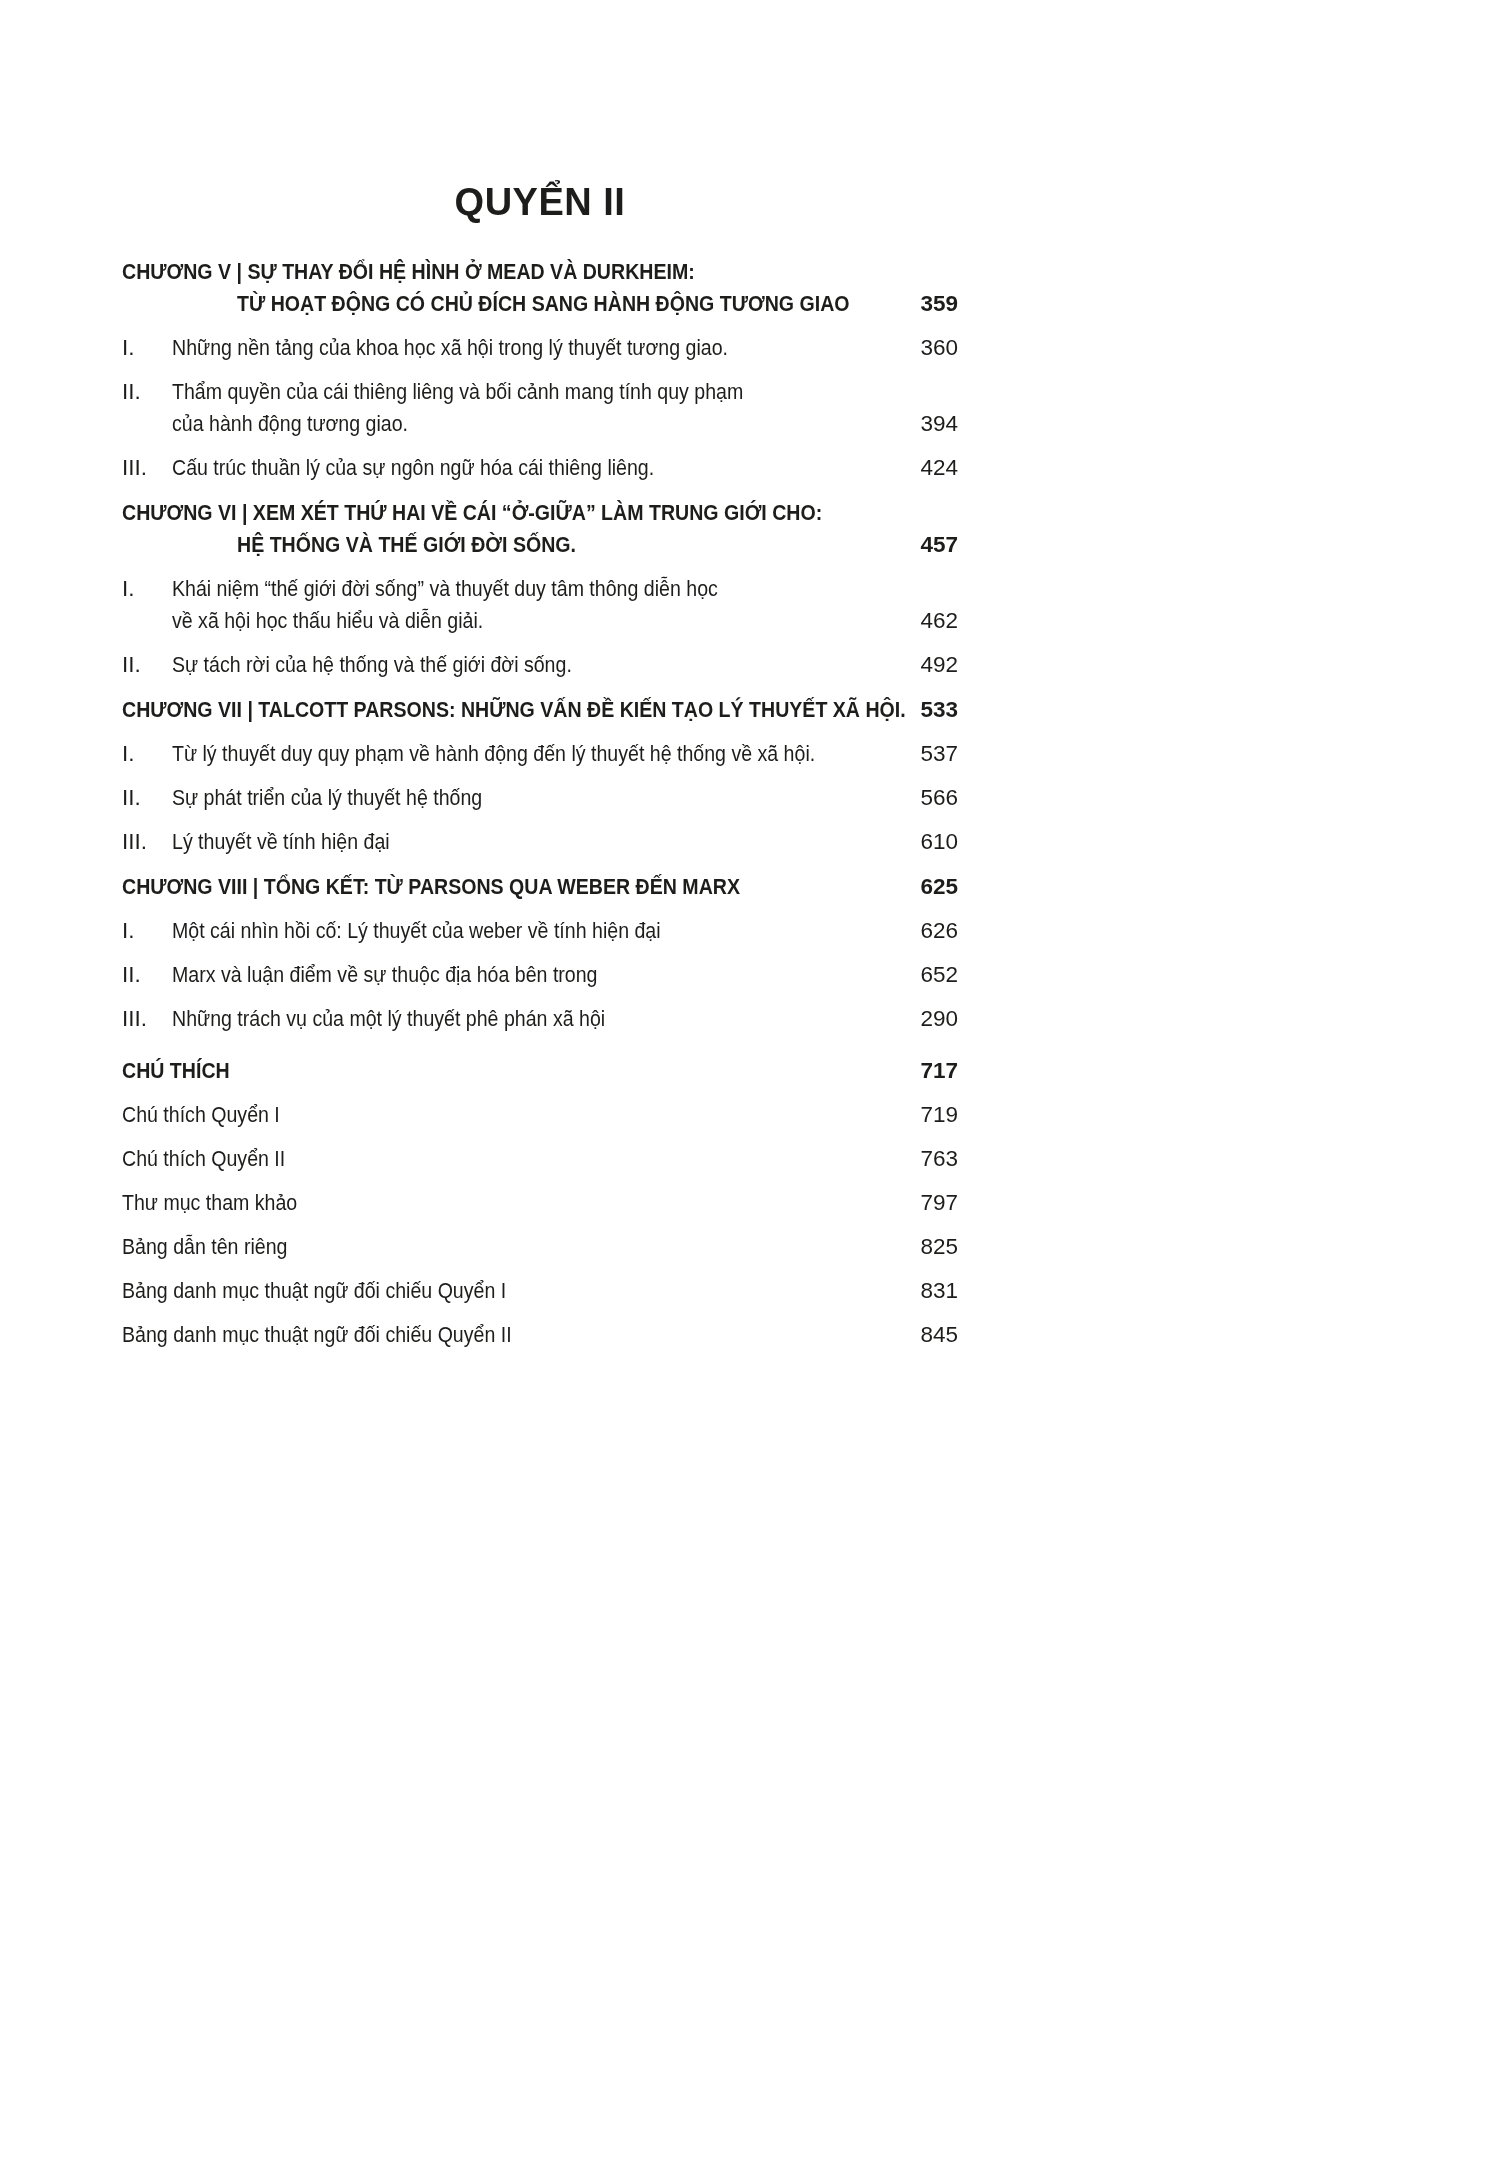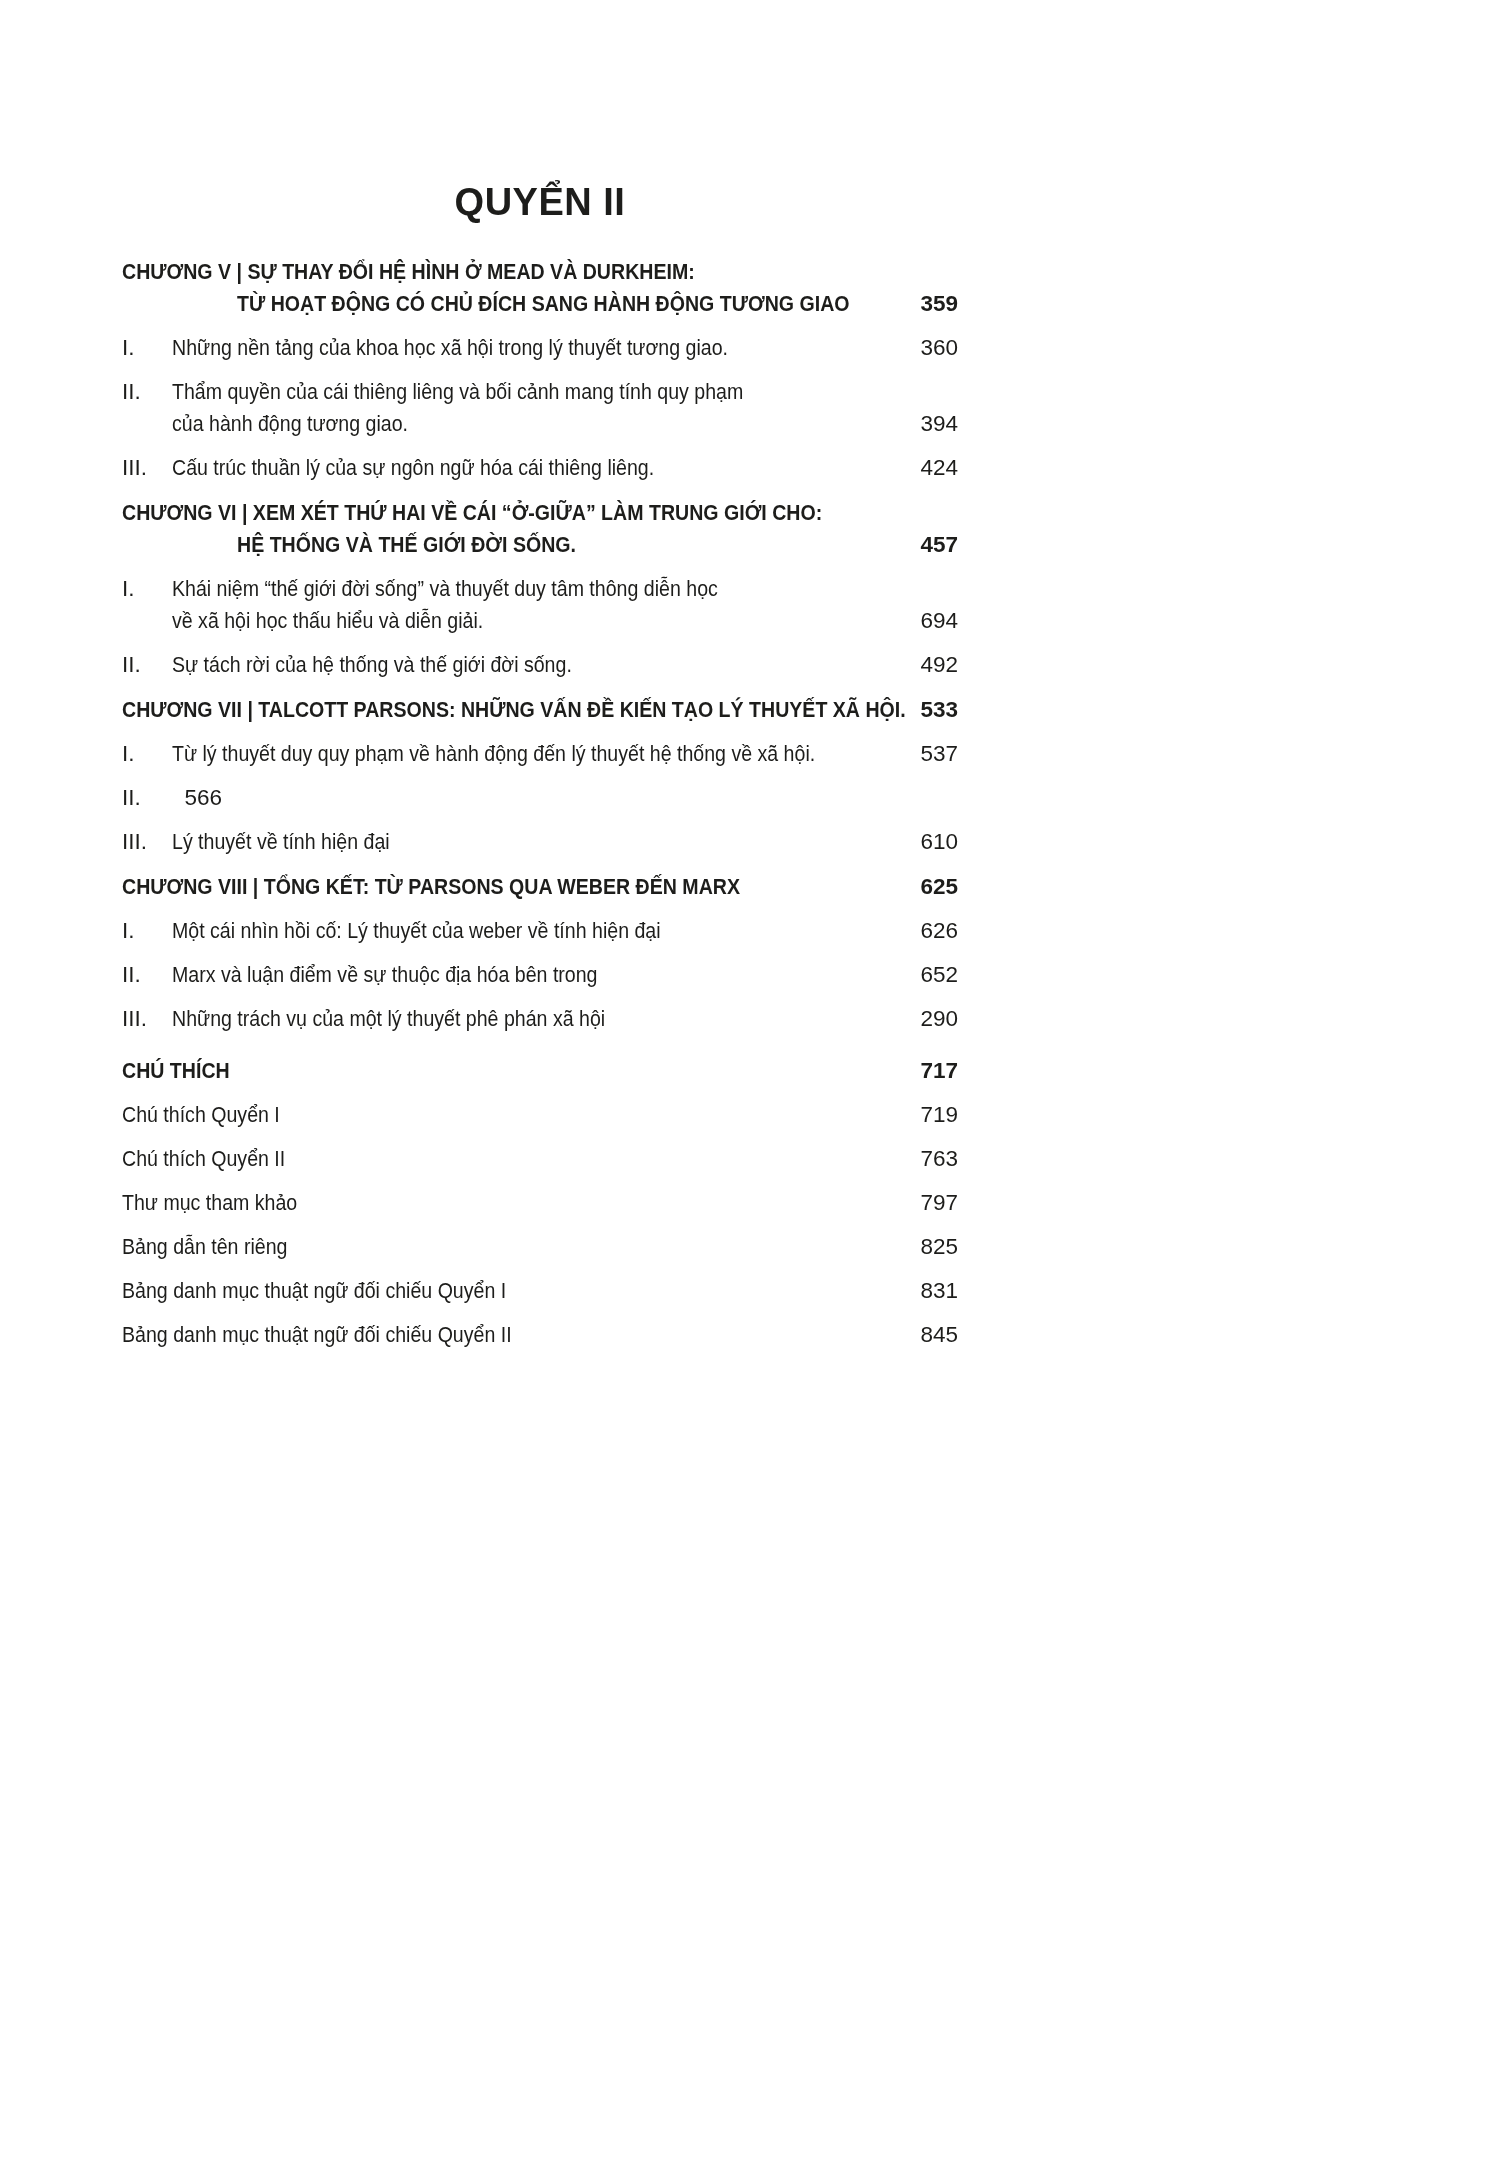--- a/index.html
+++ b/index.html
@@ -94,21 +94,21 @@
       </div>
       <div class="page-num">457</div>
     </div>
 
     <div class="row item">
       <div class="item-num">I.</div>
       <div class="row-text">
         <div class="line">Khái niệm “thế giới đời sống” và thuyết duy tâm thông diễn học</div>
         <div class="line">về xã hội học thấu hiểu và diễn giải.</div>
       </div>
-      <div class="page-num">694</div>
+      <div class="page-num">462</div>
     </div>
 
     <div class="row item">
       <div class="item-num">II.</div>
       <div class="row-text">
         <div class="line">Sự tách rời của hệ thống và thế giới đời sống.</div>
       </div>
       <div class="page-num">492</div>
     </div>
 
@@ -122,20 +122,23 @@
     <div class="row item">
       <div class="item-num">I.</div>
       <div class="row-text">
         <div class="line">Từ lý thuyết duy quy phạm về hành động đến lý thuyết hệ thống về xã hội.</div>
       </div>
       <div class="page-num">537</div>
     </div>
 
     <div class="row item">
       <div class="item-num">II.</div>
+      <div class="row-text">
+        <div class="line">Sự phát triển của lý thuyết hệ thống</div>
+      </div>
       <div class="page-num">566</div>
     </div>
 
     <div class="row item">
       <div class="item-num">III.</div>
       <div class="row-text">
         <div class="line">Lý thuyết về tính hiện đại</div>
       </div>
       <div class="page-num">610</div>
     </div>

